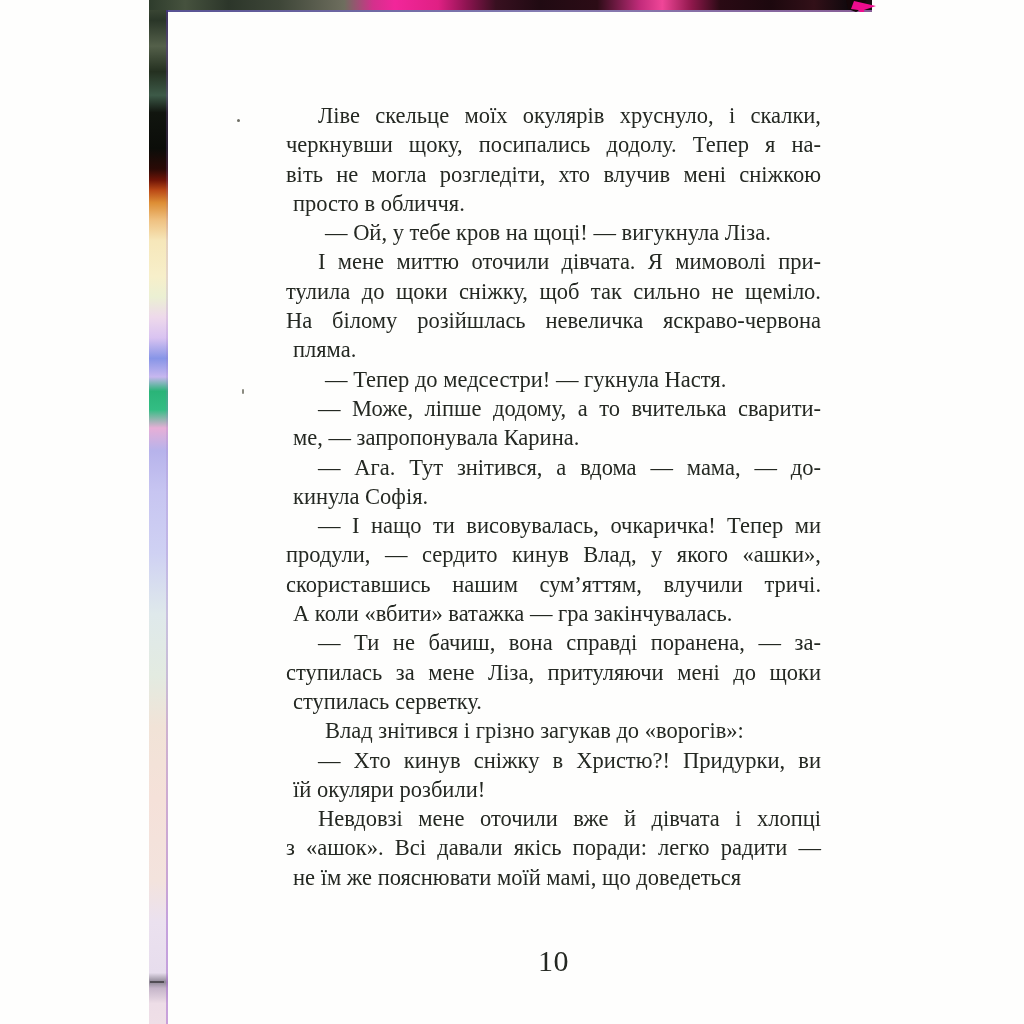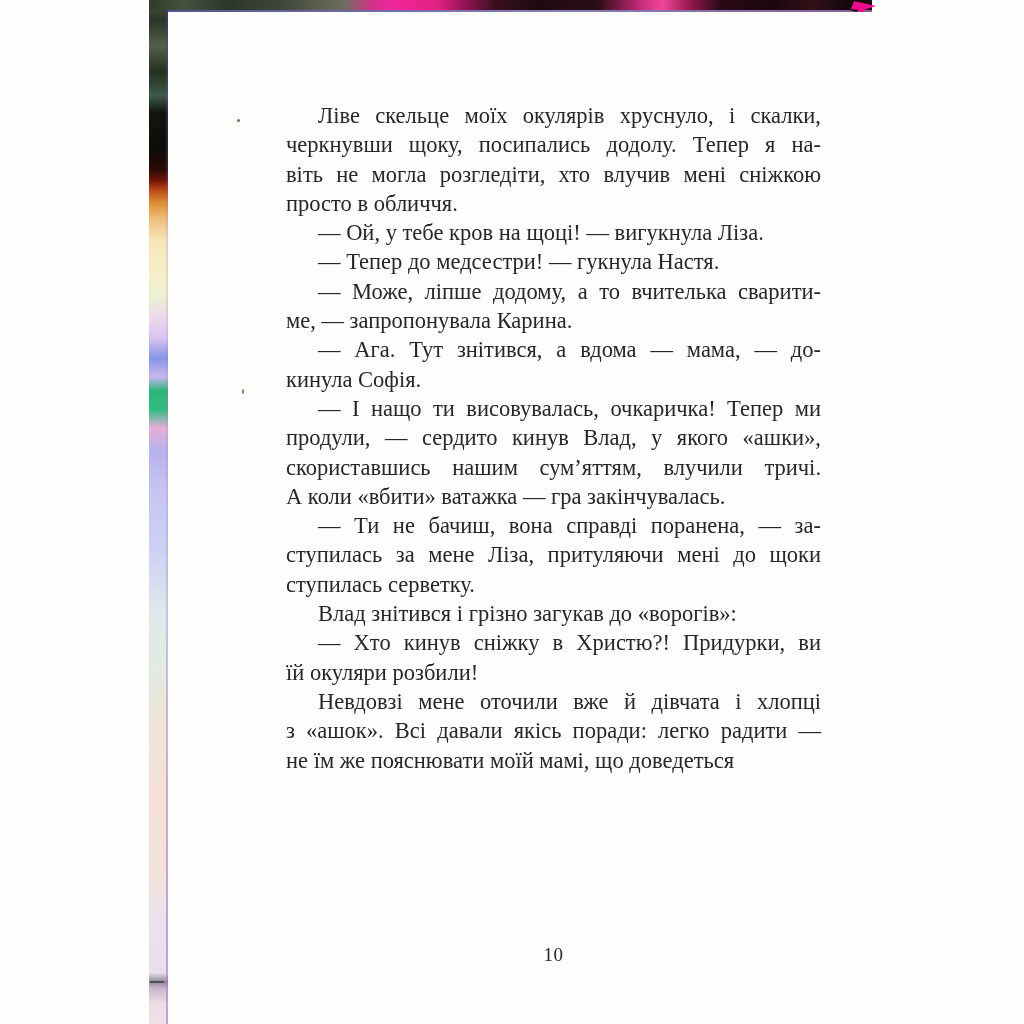--- a/index.html
+++ b/index.html
@@ -53,25 +53,25 @@
 
   .page { position:absolute; left:168px; top:12px; width:856px; height:1012px; background:var(--paper,#fefefd); }
 
   .text-block {
     position:absolute; left:118px; top:89px; width:535px;  
     color:var(--ink,#242822);
     font-size:22.5px; line-height:29.3px;
   }
   .line { text-align:justify; text-align-last:justify; }
   .line.first { text-indent:32px; }
-  .line.plast { text-align-last:left; }
+  .line.plast { text-align-last:left;margin-left:7px; }
 
   .page-number {
     position:absolute; left:118px; top:932px; width:535px;
-    text-align:center; font-size:19px; color:var(--ink,#242822); letter-spacing:.5px;
+    text-align:center; font-size:30px; color:var(--ink,#242822); letter-spacing:.5px;
   }
 
   .speck { position:absolute; background:#6f6f66; }
   .s1 { left:237px; top:119px; width:3px; height:3px; border-radius:50%; }
   .s2 { left:242px; top:389px; width:2px; height:5px; border-radius:1px; background:#8b8b81; }
 </style>
 </head>
 <body>
 
 <div class="stage">
@@ -95,20 +95,26 @@
   <div class="page">
     <div class="text-block" id="text-block">
         <div class="para">
           <div class="line first">Ліве скельце моїх окулярів хруснуло, і скалки,</div>
           <div class="line">черкнувши щоку, посипались додолу. Тепер я на-</div>
           <div class="line">віть не могла розгледіти, хто влучив мені сніжкою</div>
           <div class="line plast">просто в обличчя.</div>
         </div>
         <div class="para">
           <div class="line first plast">— Ой, у тебе кров на щоці! — вигукнула Ліза.</div>
+        </div>
+        <div class="para">
+          <div class="line first">І мене миттю оточили дівчата. Я мимоволі при-</div>
+          <div class="line">тулила до щоки сніжку, щоб так сильно не щеміло.</div>
+          <div class="line">На білому розійшлась невеличка яскраво-червона</div>
+          <div class="line plast">пляма.</div>
         </div>
         <div class="para">
           <div class="line first plast">— Тепер до медсестри! — гукнула Настя.</div>
         </div>
         <div class="para">
           <div class="line first">— Може, ліпше додому, а то вчителька сварити-</div>
           <div class="line plast">ме, — запропонувала Карина.</div>
         </div>
         <div class="para">
           <div class="line first">— Ага. Тут знітився, а вдома — мама, — до-</div>

